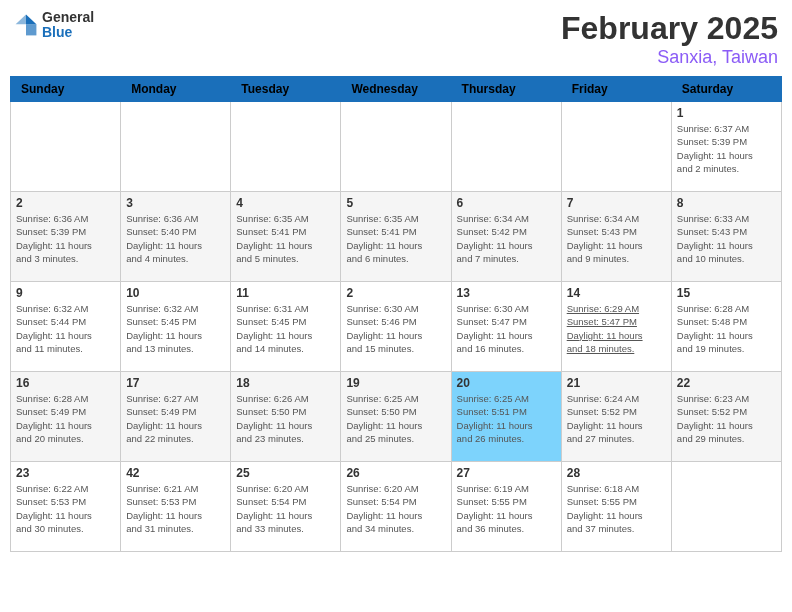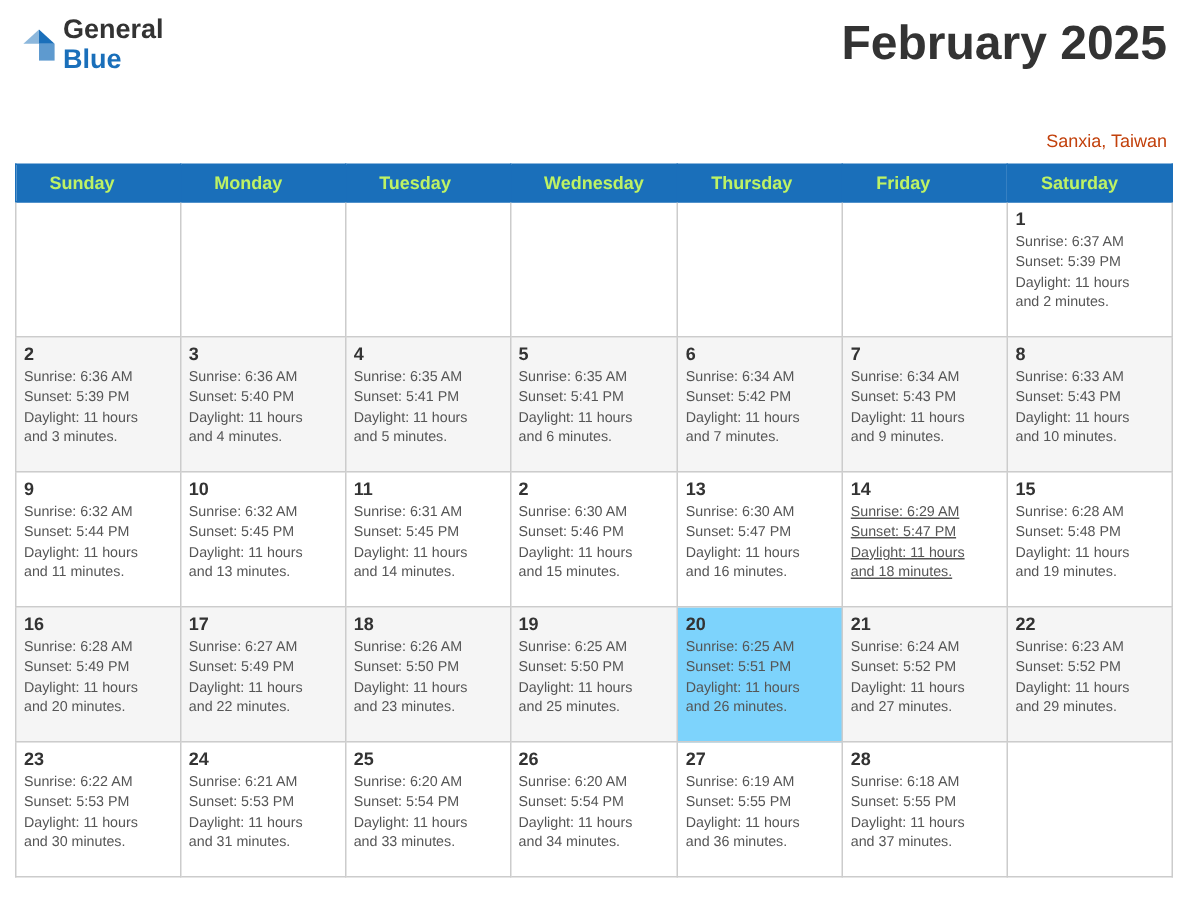--- a/index.html
+++ b/index.html
@@ -16,54 +16,53 @@
       align-items: flex-start;
       margin-bottom: 8px;
       padding: 0 4px;
     }
     .logo {
       display: flex;
       align-items: center;
       gap: 4px;
     }
     .logo-text {
-      font-size: 18px;
+      font-size: 14px;
       font-weight: bold;
       line-height: 1.1;
     }
     .logo-general { color: #333; }
     .logo-blue { color: #1a6fba; }
     .logo-icon {
       width: 24px;
       height: 24px;
     }
     .title-block {
       text-align: right;
     }
     .month-year {
       font-size: 32px;
       font-weight: bold;
       color: #333;
     }
     .location {
-      font-size: 12px;
-      color: #c2410c;
-      margin-top: 40px;
+      font-size: 18px;
+      color: #8b5cf6;
     }
     .calendar {
       width: 100%;
       border-collapse: collapse;
       border: 1px solid #ccc;
     }
     .calendar th {
       background: #1a6fba;
-      color: #bef264;
+      color: #000000;
       font-size: 12px;
       font-weight: bold;
-      padding: 5px 22px;
+      padding: 5px 10px;
       text-align: left;
       border: 1px solid #1a6fba;
     }
     .calendar td {
       vertical-align: top;
       border: 1px solid #ccc;
       padding: 4px 5px;
       font-size: 9.5px;
       color: #333;
       width: 14.28%;
@@ -284,21 +283,21 @@
       </tr>
       <tr>
         <td>
           <span class="day-num">23</span>
           <div class="day-info" style="white-space: pre-line;">Sunrise: 6:22 AM
 Sunset: 5:53 PM
 Daylight: 11 hours
 and 30 minutes.</div>
         </td>
         <td>
-          <span class="day-num">24</span>
+          <span class="day-num">42</span>
           <div class="day-info" style="white-space: pre-line;">Sunrise: 6:21 AM
 Sunset: 5:53 PM
 Daylight: 11 hours
 and 31 minutes.</div>
         </td>
         <td>
           <span class="day-num">25</span>
           <div class="day-info" style="white-space: pre-line;">Sunrise: 6:20 AM
 Sunset: 5:54 PM
 Daylight: 11 hours

